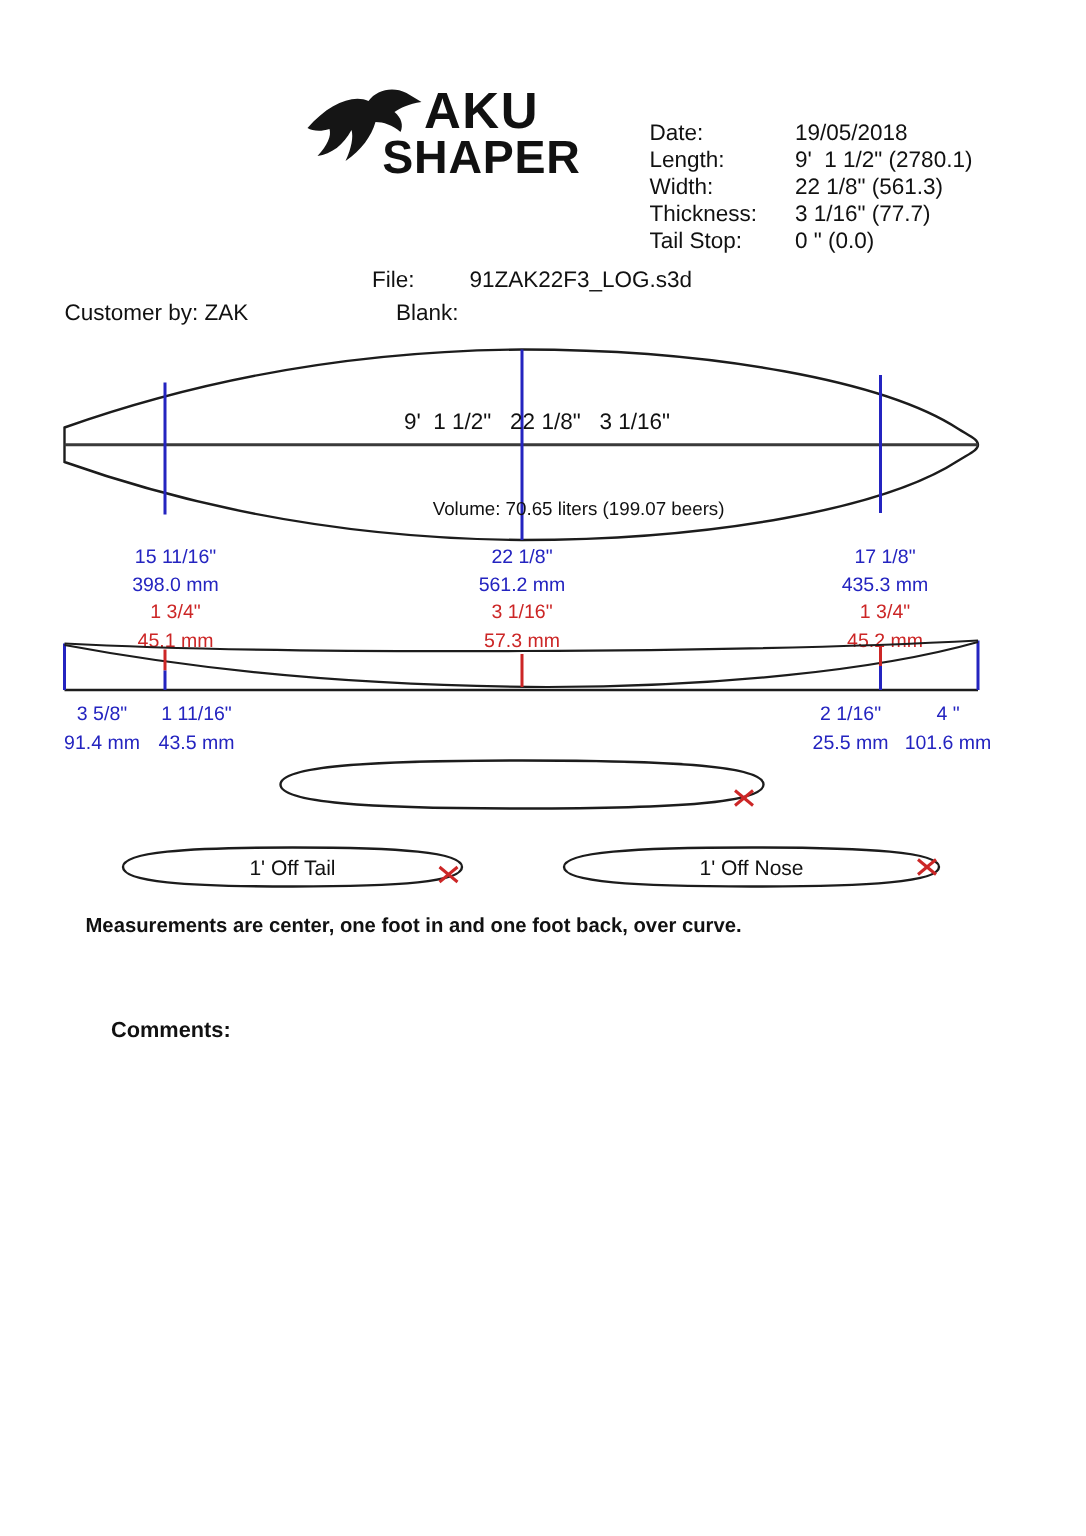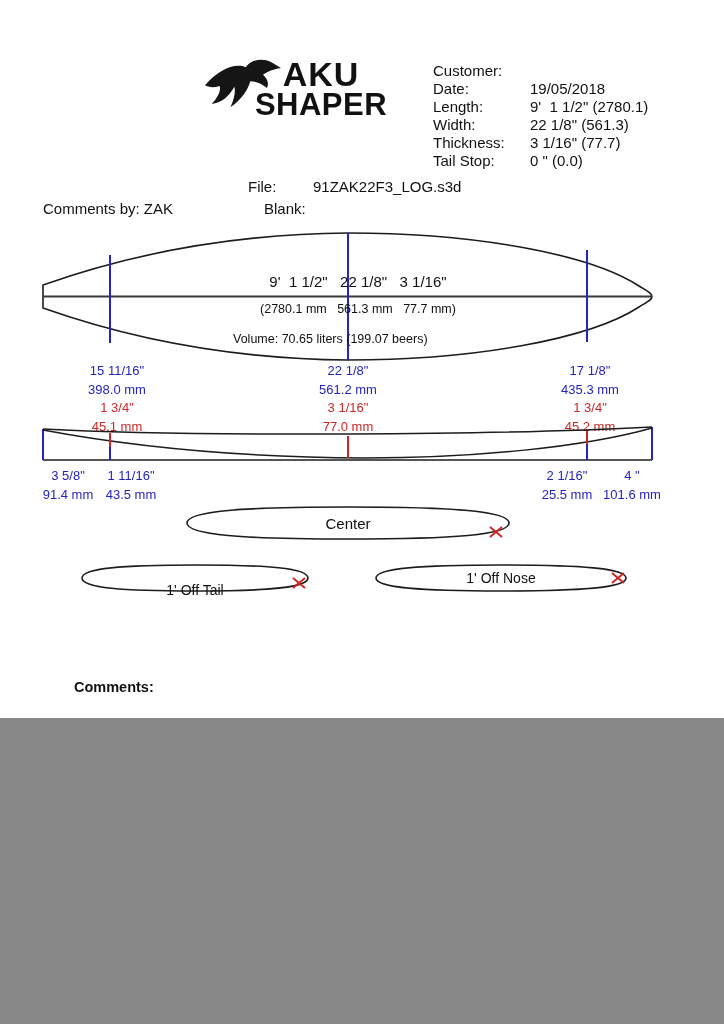--- a/index.html
+++ b/index.html
@@ -1,18 +1,18 @@
 <!DOCTYPE html>
 <html><head>
 <meta charset="utf-8">
 <title>AKU Shaper Sheet</title>
 <style>
   html,body{margin:0;padding:0;background:#888;}
   #page{
-    position:relative;width:724px;height:718px;background:#ffffff;
+    position:relative;width:724px;height:1024px;background:#ffffff;
     font-family:"Liberation Sans", sans-serif;color:#111;
     margin:0 auto;overflow:hidden;
   }
   .abs{position:absolute;}
   .pre{white-space:pre;}
   .blue{color:#2424c0;}
   .red{color:#cc2626;}
   
   .brand{left:250px;top:58px;width:142px;display:flex;flex-direction:column;align-items:center;}
   .brand-top{font-size:34px;font-weight:bold;line-height:32px;letter-spacing:1px;}
@@ -20,21 +20,21 @@
   
   .info-row{position:absolute;left:433px;width:285px;font-size:15px;line-height:18px;}
   .info-label{display:inline-block;width:97px;}
   .file-label{left:248px;top:178px;font-size:15px;}
   .file-value{left:313px;top:178px;font-size:15px;}
   .designed{left:43px;top:200px;font-size:15px;}
   .blank-label{left:264px;top:200px;font-size:15px;}
   
   .dims-line{left:233px;top:273px;width:250px;font-size:15px;text-align:center;}
   .dims-mm{left:233px;top:302px;width:250px;font-size:12.5px;text-align:center;}
-  .volume{left:233px;top:332px;width:250px;font-size:12.5px;text-align:left;}
+  .volume{left:233px;top:332px;width:250px;font-size:12.5px;text-align:right;}
   
   .station{width:120px;font-size:13px;line-height:18.5px;text-align:center;}
   .st-left{left:57px;top:362px;}
   .st-center{left:288px;top:362px;}
   .st-right{left:530px;top:362px;}
   
   .rocker{width:90px;font-size:13px;line-height:18.5px;text-align:center;}
   .rk-1{left:23px;top:467px;}
   .rk-2{left:86px;top:467px;}
   .rk-3{left:522px;top:467px;}
@@ -55,74 +55,70 @@
          C104,20 96,24 90,28 C97,34 99,41 96,48 C88,41 79,38 71,38
          C67,52 57,66 41,77 C47,64 49,53 47,46
          C39,61 27,70 13,72 C23,61 27,52 25,45
          C16,48 8,47 3,44 Z"></path>
   </svg>
   <div class="abs brand">
     <div class="brand-top">AKU</div>
     <div class="brand-bottom">SHAPER</div>
   </div>
 
-  <div class="info-row" style="top:62px;">
-    <span class="info-label">Customer:</span><span class="pre"></span>
-  </div>
   <div class="info-row" style="top:80px;">
     <span class="info-label">Date:</span><span class="pre">19/05/2018</span>
   </div>
   <div class="info-row" style="top:98px;">
     <span class="info-label">Length:</span><span class="pre">9'  1 1/2" (2780.1)</span>
   </div>
   <div class="info-row" style="top:116px;">
     <span class="info-label">Width:</span><span class="pre">22 1/8" (561.3)</span>
   </div>
   <div class="info-row" style="top:134px;">
     <span class="info-label">Thickness:</span><span class="pre">3 1/16" (77.7)</span>
   </div>
   <div class="info-row" style="top:152px;">
     <span class="info-label">Tail Stop:</span><span class="pre">0 " (0.0)</span>
   </div>
 
   <div class="abs file-label">File:</div>
   <div class="abs file-value">91ZAK22F3_LOG.s3d</div>
-  <div class="abs designed">Comments by: ZAK</div>
+  <div class="abs designed">Customer by: ZAK</div>
   <div class="abs blank-label">Blank:</div>
 
   <svg class="abs" style="left:35px;top:226px;" width="625" height="140" viewBox="0 0 625 140">
     <path d="M 8,59
          C 90,30 190,8 313,7
          C 440,7 555,28 604,60
          C 612,65 617,67 617,70.5
          C 617,74 612,76 604,81
          C 555,113 440,134 313,134
          C 190,133 90,111 8,82
          L 8,59 Z" fill="none" stroke="#1c1c1c" stroke-width="1.6"></path>
     <line x1="8" y1="70.5" x2="617" y2="70.5" stroke="#3a3a3a" stroke-width="2"></line>
     <line x1="75" y1="29" x2="75" y2="117" stroke="#2424c0" stroke-width="2"></line>
     <line x1="313" y1="7" x2="313" y2="134" stroke="#2424c0" stroke-width="2"></line>
     <line x1="552" y1="24" x2="552" y2="116" stroke="#2424c0" stroke-width="2"></line>
   </svg>
 
   <div class="abs dims-line pre">9'  1 1/2"   22 1/8"   3 1/16"</div>
-  <div class="abs dims-mm pre">(2780.1 mm   561.3 mm   77.7 mm)</div>
   <div class="abs volume">Volume: 70.65 liters (199.07 beers)</div>
 
   <div class="abs station st-left">
     <div class="blue">15 11/16"</div>
     <div class="blue">398.0 mm</div>
     <div class="red">1 3/4"</div>
     <div class="red">45.1 mm</div>
   </div>
   <div class="abs station st-center">
     <div class="blue">22 1/8"</div>
     <div class="blue">561.2 mm</div>
     <div class="red">3 1/16"</div>
-    <div class="red">77.0 mm</div>
+    <div class="red">57.3 mm</div>
   </div>
   <div class="abs station st-right">
     <div class="blue">17 1/8"</div>
     <div class="blue">435.3 mm</div>
     <div class="red">1 3/4"</div>
     <div class="red">45.2 mm</div>
   </div>
 
   <svg class="abs" style="left:35px;top:423px;" width="625" height="40" viewBox="0 0 625 40">
     <line x1="8" y1="37" x2="617" y2="37" stroke="#1c1c1c" stroke-width="1.6"></line>
@@ -154,35 +150,35 @@
     <div>101.6 mm</div>
   </div>
 
   <svg class="abs" style="left:183px;top:504px;" width="330" height="38" viewBox="0 0 330 38">
     <path d="M4,19 C4,7 60,3 165,3 C270,3 326,7 326,19 C326,31 270,35 165,35 C60,35 4,31 4,19 Z" fill="none" stroke="#1c1c1c" stroke-width="1.6"></path>
     <g stroke="#cc2626" stroke-width="2">
       <line x1="307" y1="23" x2="319" y2="33"></line>
       <line x1="319" y1="23" x2="307" y2="33"></line>
     </g>
   </svg>
-  <div class="abs xsec-label" style="left:183px;top:504px;width:330px;height:38px;">Center</div>
 
   <svg class="abs" style="left:78px;top:562px;" width="234" height="32" viewBox="0 0 234 32">
     <path d="M4,16 C4,6 45,3 117,3 C189,3 230,6 230,16 C230,26 189,29 117,29 C45,29 4,26 4,16 Z" fill="none" stroke="#1c1c1c" stroke-width="1.6"></path>
     <g stroke="#cc2626" stroke-width="2">
       <line x1="215" y1="16" x2="227" y2="26"></line>
       <line x1="227" y1="16" x2="215" y2="26"></line>
     </g>
   </svg>
-  <div class="abs xsec-label" style="left:78px;top:562px;width:234px;height:32px;font-size:14px;margin-top:12px;">1' Off Tail</div>
+  <div class="abs xsec-label" style="left:78px;top:562px;width:234px;height:32px;font-size:14px;">1' Off Tail</div>
 
   <svg class="abs" style="left:372px;top:562px;" width="258" height="32" viewBox="0 0 258 32">
     <path d="M4,16 C4,6 50,3 129,3 C208,3 254,6 254,16 C254,26 208,29 129,29 C50,29 4,26 4,16 Z" fill="none" stroke="#1c1c1c" stroke-width="1.6"></path>
     <g stroke="#cc2626" stroke-width="2">
       <line x1="240" y1="11" x2="252" y2="21"></line>
       <line x1="252" y1="11" x2="240" y2="21"></line>
     </g>
   </svg>
   <div class="abs xsec-label" style="left:372px;top:562px;width:258px;height:32px;font-size:14px;">1' Off Nose</div>
 
+  <div class="abs note">Measurements are center, one foot in and one foot back, over curve.</div>
   <div class="abs comments">Comments:</div>
 
 </div>
 
 </body></html>

